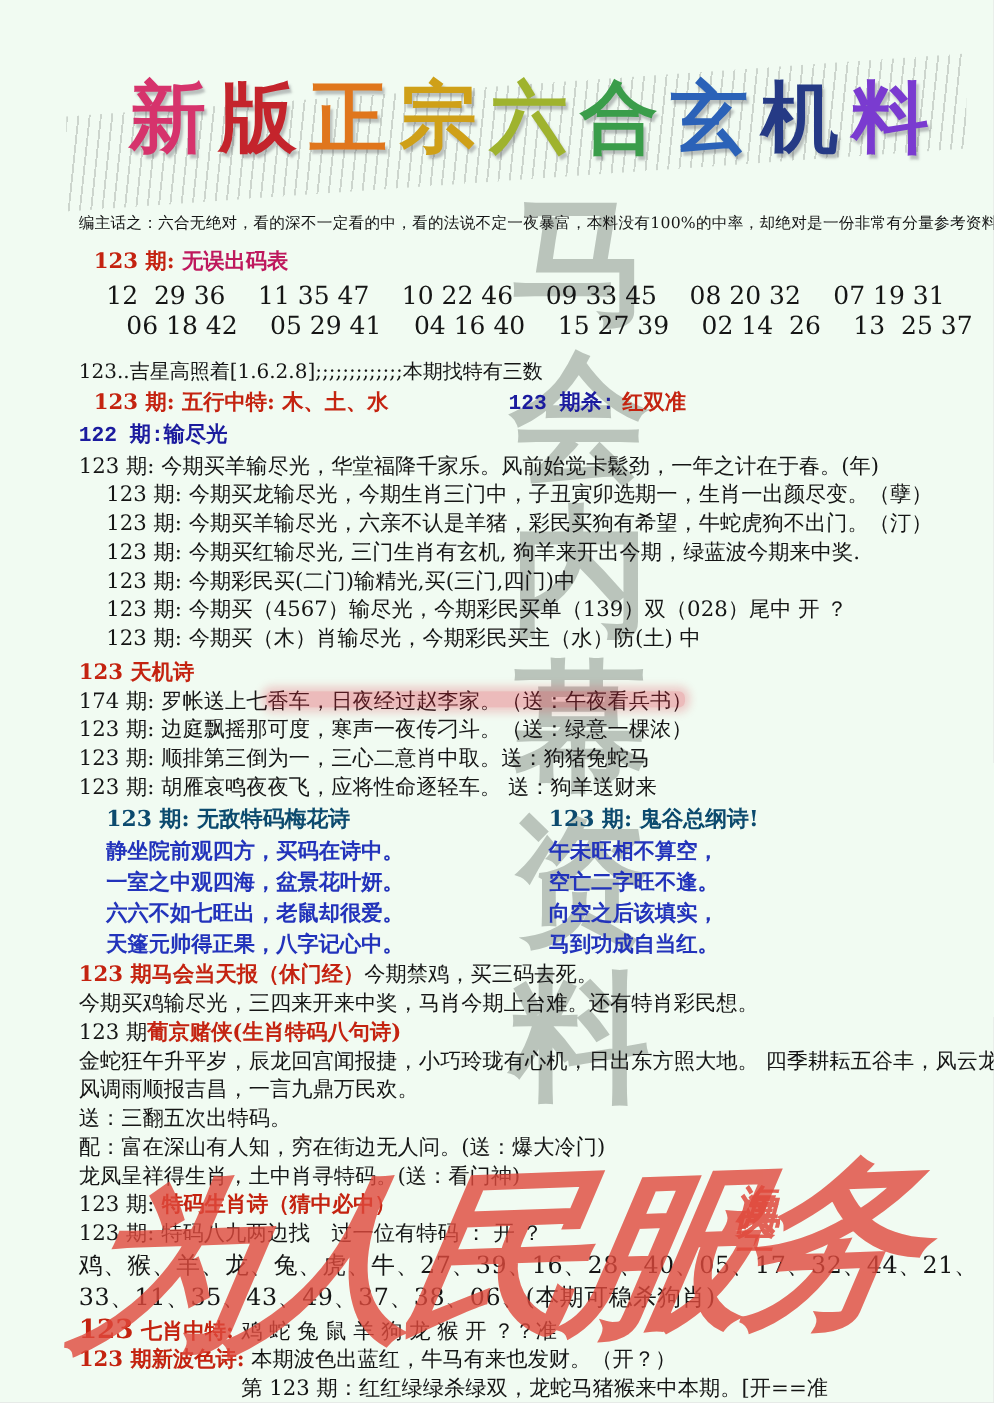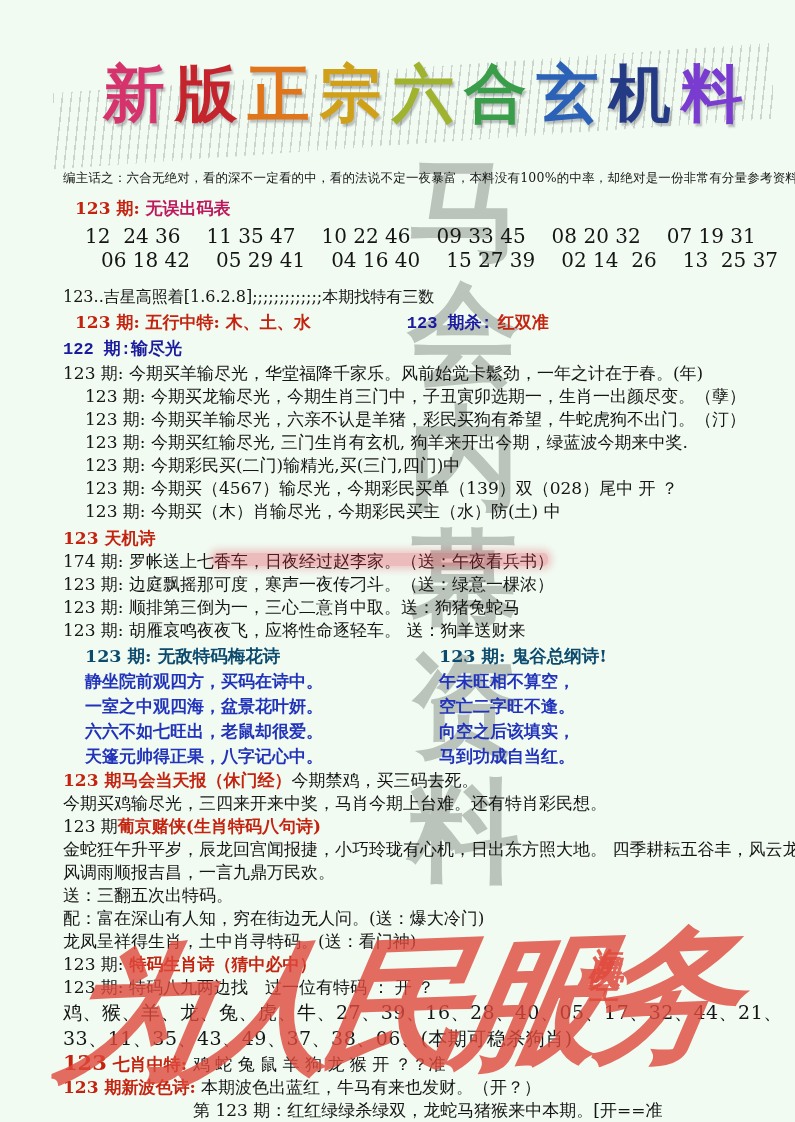--- a/index.html
+++ b/index.html
@@ -92,21 +92,21 @@
           <span style="color: rgb(37, 58, 133);">机</span>
           <span style="color: rgb(122, 59, 208);">料</span>
         </div>
     </div>
 
     <p class="editor-note">编主话之：六合无绝对，看的深不一定看的中，看的法说不定一夜暴富，本料没有100%的中率，却绝对是一份非常有分量参考资料</p>
 
     <p class="codes-header"><span class="red">123 期:</span> <span class="green">无误出码表</span></p>
 
     <div class="numrow">
-      <span>12  24 36</span>
+      <span>12  29 36</span>
       <span>11 35 47</span>
       <span>10 22 46</span>
       <span>09 33 45</span>
       <span>08 20 32</span>
       <span>07 19 31</span>
     </div>
     <div class="numrow r2">
       <span>06 18 42</span>
       <span>05 29 41</span>
       <span>04 16 40</span>

